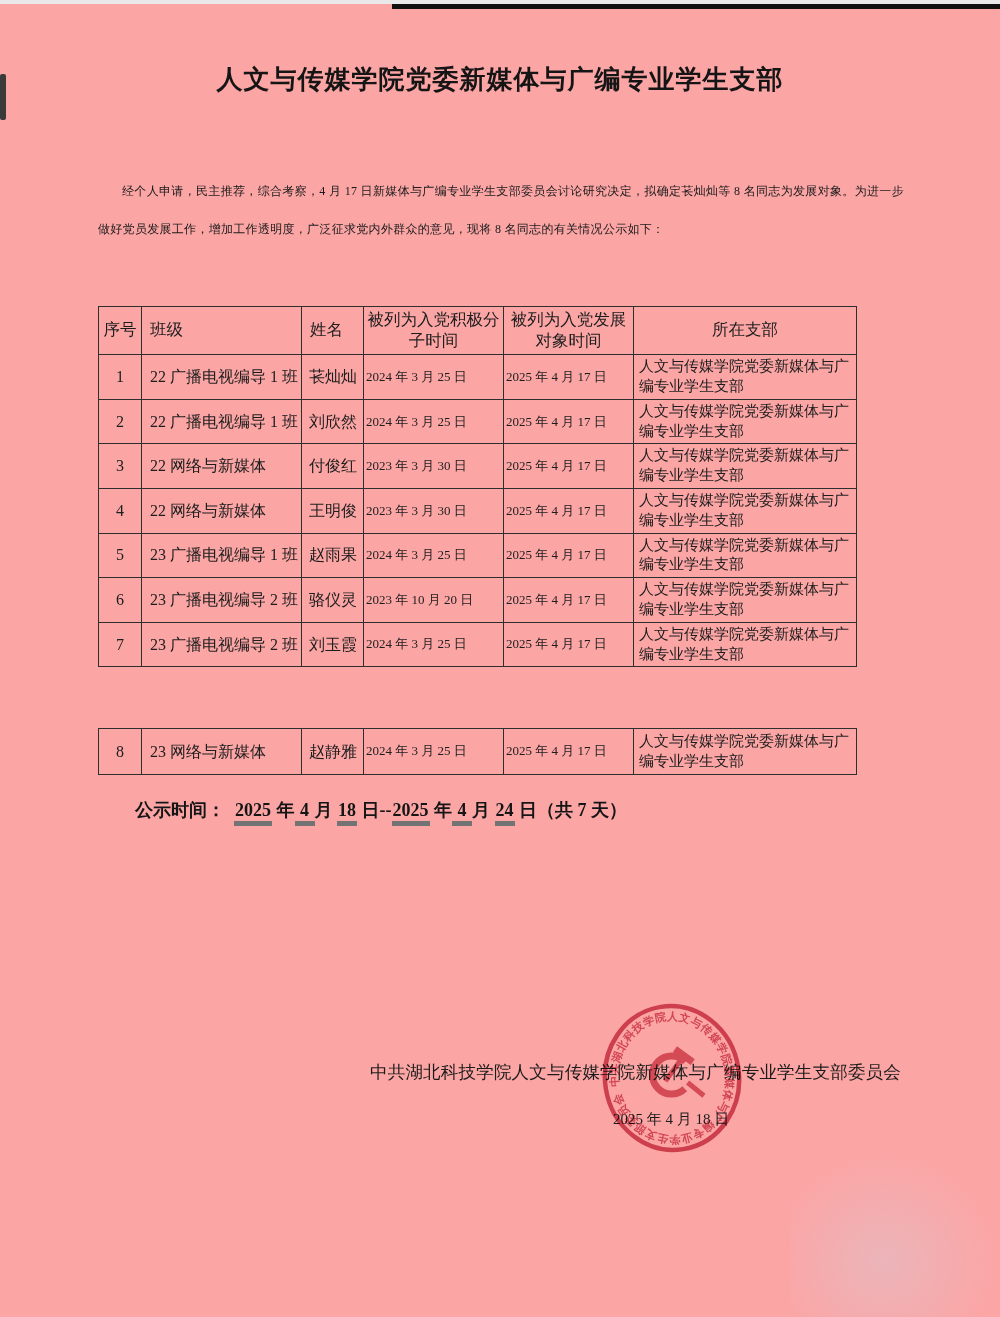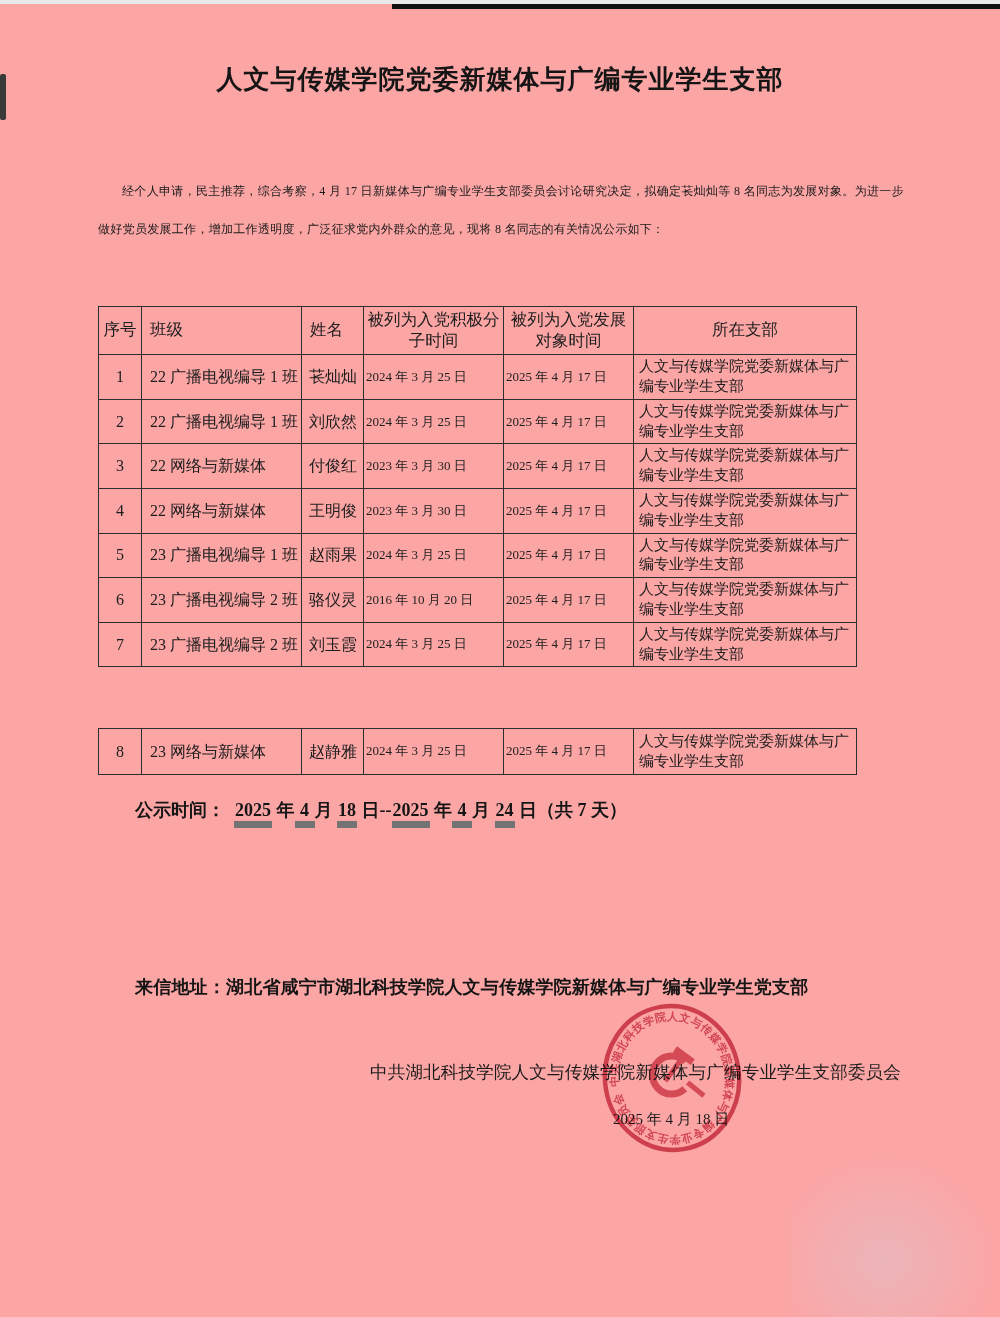--- a/index.html
+++ b/index.html
@@ -32,21 +32,21 @@
     text-indent:2em;text-align:justify;text-justify:inter-ideograph;
     letter-spacing:0.3px;
   }
   .intro{top:168px;}
   .supervision{top:832px;line-height:36px;}
   .line{
     position:absolute;left:135px;margin:0;font-size:18px;color:#151515;
     white-space:pre-wrap;
   }
   .publine{top:794px;font-weight:700;}
-  .publine .useg{border-bottom:7px solid #737373;padding:0 1px 1px 1px;}
+  .publine .useg{border-bottom:5px solid #737373;padding:0 1px 1px 1px;}
   .phone{top:933px;font-weight:600;letter-spacing:0.2px;}
   .address{top:971px;font-weight:600;letter-spacing:0.2px;}
   .signature{
     position:absolute;right:99px;top:1056px;margin:0;
     font-size:17.5px;color:#1b1b1b;letter-spacing:0.2px;
   }
   .issue-date{
     position:absolute;left:586px;top:1106px;width:170px;margin:0;
     font-size:15px;text-align:center;color:#1b1b1b;
   }
@@ -150,21 +150,21 @@
           <td class="c-class">23 广播电视编导 1 班</td>
           <td class="c-name">赵雨果</td>
           <td class="c-date">2024 年 3 月 25 日</td>
           <td class="c-date">2025 年 4 月 17 日</td>
           <td class="c-branch">人文与传媒学院党委新媒体与广编专业学生支部</td>
         </tr>
         <tr>
           <td class="c-no">6</td>
           <td class="c-class">23 广播电视编导 2 班</td>
           <td class="c-name">骆仪灵</td>
-          <td class="c-date">2016 年 10 月 20 日</td>
+          <td class="c-date">2023 年 10 月 20 日</td>
           <td class="c-date">2025 年 4 月 17 日</td>
           <td class="c-branch">人文与传媒学院党委新媒体与广编专业学生支部</td>
         </tr>
         <tr>
           <td class="c-no">7</td>
           <td class="c-class">23 广播电视编导 2 班</td>
           <td class="c-name">刘玉霞</td>
           <td class="c-date">2024 年 3 月 25 日</td>
           <td class="c-date">2025 年 4 月 17 日</td>
           <td class="c-branch">人文与传媒学院党委新媒体与广编专业学生支部</td>
@@ -189,21 +189,20 @@
           <td class="c-date">2024 年 3 月 25 日</td>
           <td class="c-date">2025 年 4 月 17 日</td>
           <td class="c-branch">人文与传媒学院党委新媒体与广编专业学生支部</td>
         </tr>
       </tbody>
   </table>
 
   <p class="line publine" id="publine"><span>公示时间：  </span><span class="useg">2025</span><span> 年</span><span class="useg"> 4 </span><span>月 </span><span class="useg">18</span><span> 日--</span><span class="useg">2025</span><span> 年</span><span class="useg"> 4 </span><span>月 </span><span class="useg">24</span><span> 日（共 7 天）</span></p>
 
 
-  <p class="line address">来信地址：湖北省咸宁市湖北科技学院人文与传媒学院新媒体与广编专业学生党支部</p>
 
   <p class="signature">中共湖北科技学院人文与传媒学院新媒体与广编专业学生支部委员会</p>
   <p class="issue-date">2025 年 4 月 18 日</p>
 
   <div class="stamp">
     <svg width="150" height="158" viewBox="0 0 150 158" xmlns="http://www.w3.org/2000/svg">
       <defs>
         <path id="ringPath" d="M 21,79 A 54,58 0 1 1 129,79 A 54,58 0 1 1 21,79"></path>
       </defs>
       <ellipse cx="75" cy="79" rx="67" ry="72" fill="none" stroke="#c8415b" stroke-width="4.5" opacity="0.9"></ellipse>

